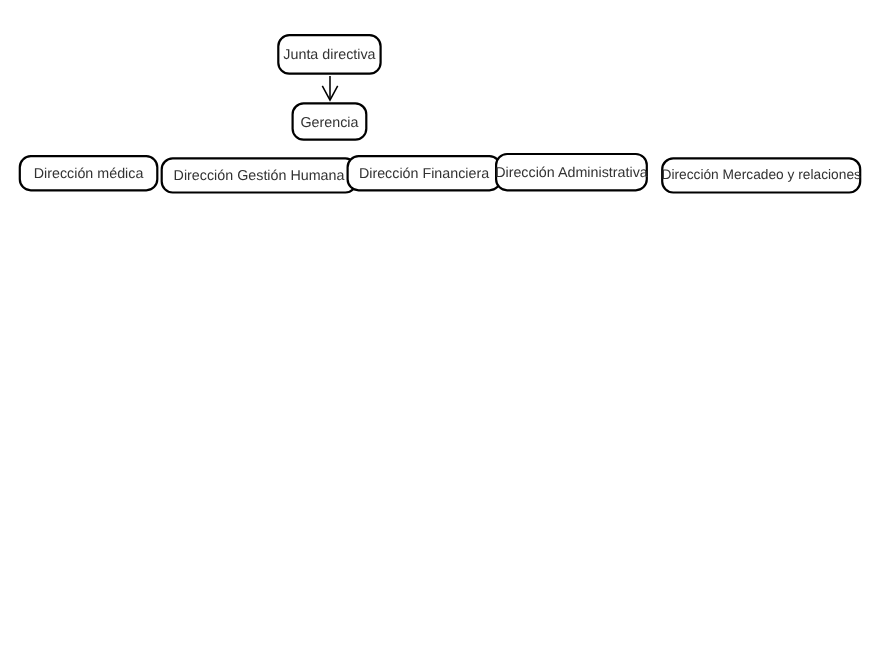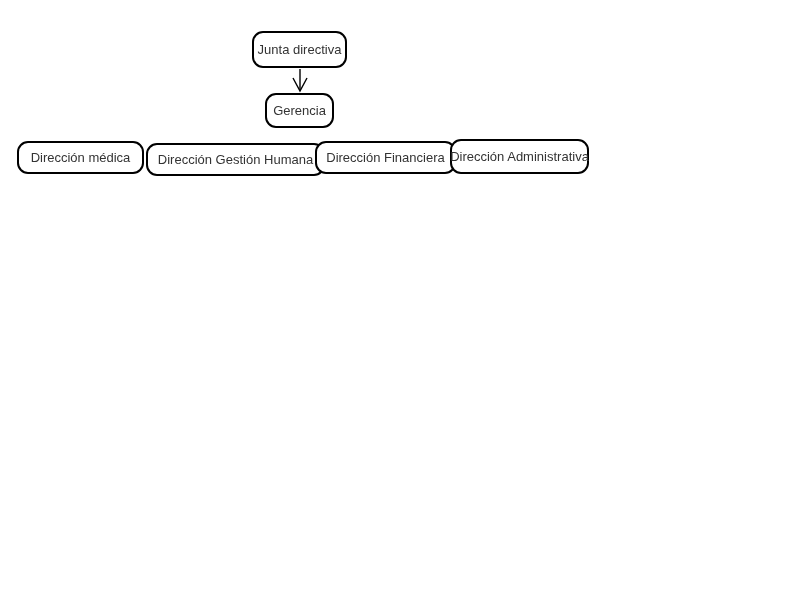--- a/index.html
+++ b/index.html
@@ -76,14 +76,17 @@
   </div>
 
   <div class="node n-financiera">
     <span>Dirección Financiera</span>
   </div>
 
   <div class="node n-admin">
     <span>Dirección Administrativa</span>
   </div>
 
+  <div class="node n-mercadeo">
+    <span>Dirección Mercadeo y relaciones</span>
+  </div>
 
 </div>
 
 </body></html>

